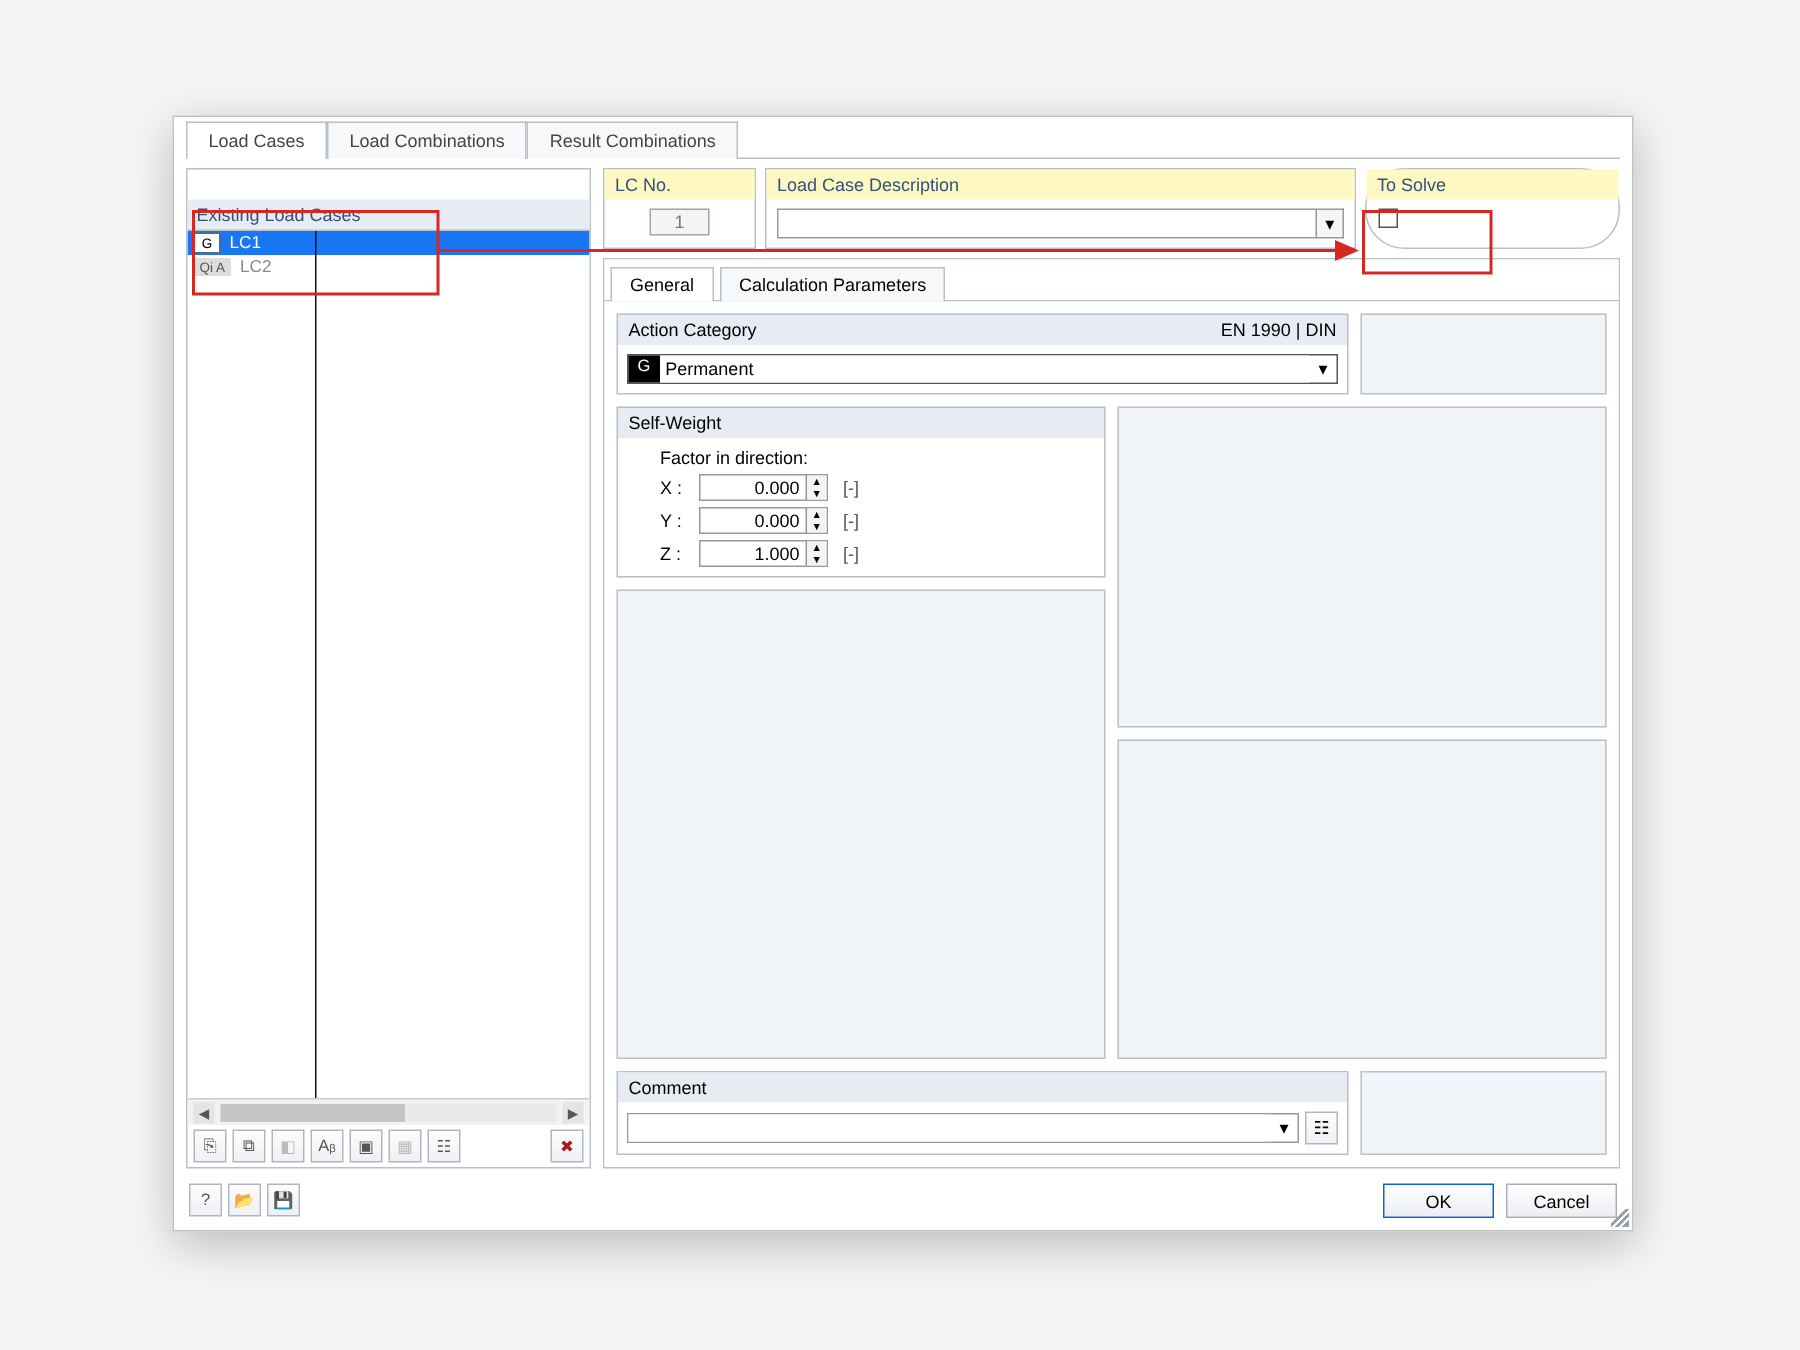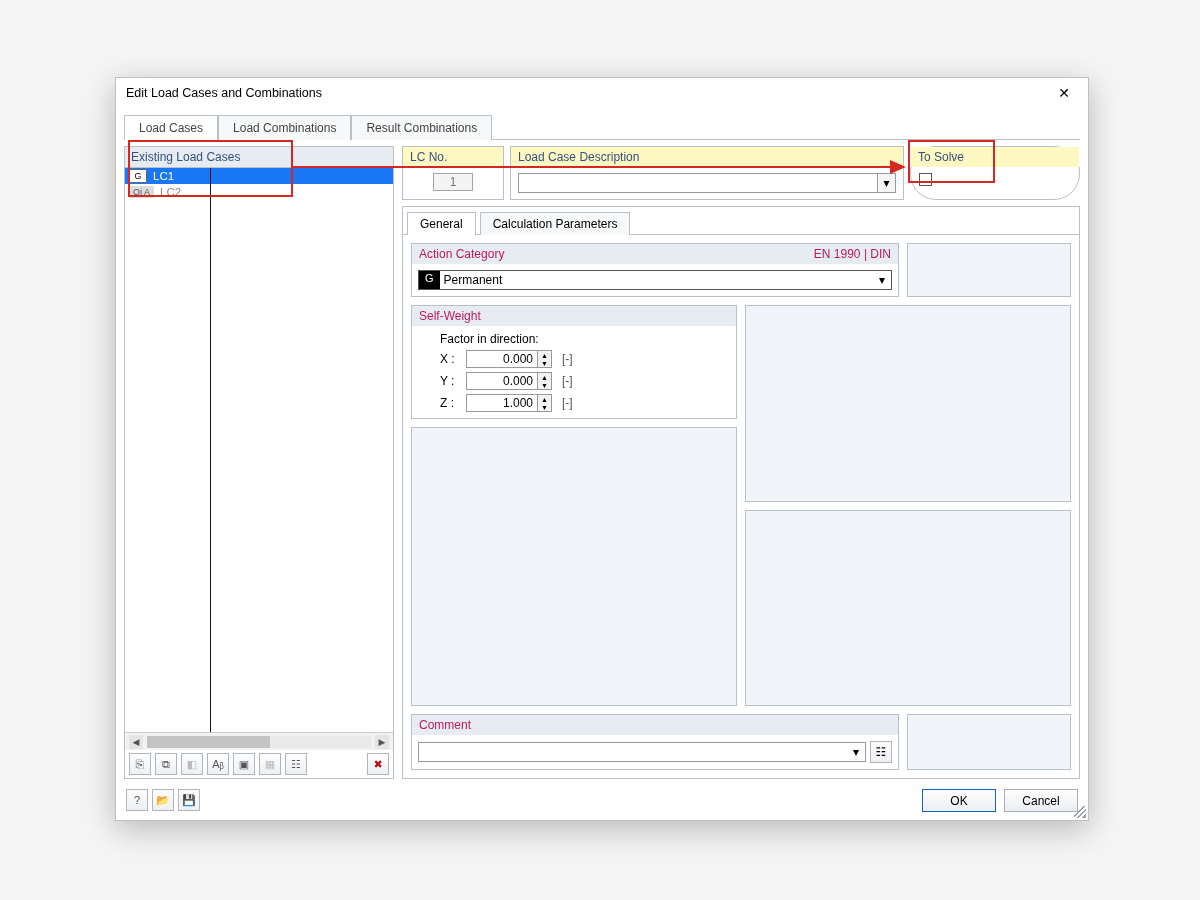--- a/index.html
+++ b/index.html
@@ -14,21 +14,21 @@
   .titlebar .title { font-size:12.5px; }
   .titlebar .close { width:28px; height:22px; display:flex; align-items:center; justify-content:center; cursor:pointer; font-size:14px;}
   .dlg-body { padding:0 8px 8px 8px; display:flex; flex-direction:column; flex:1; }
   
   .main-tabs { display:flex; gap:0; border-bottom:1px solid #b8c0c8; margin-top:2px;}
   .main-tab { padding:5px 14px; border:1px solid #b8c0c8; border-bottom:none; background:#f7f8fa; color:#444; position:relative; top:1px; cursor:pointer;}
   .main-tab.active { background:#fff; font-weight:400; }
   .main-area { display:flex; gap:8px; flex:1; padding-top:6px; min-height:0;}
   
   .left-panel { width:270px; display:flex; flex-direction:column; border:1px solid #b8c0c8; background:#fff; }
-  .left-head { display:flex; }
+  .left-head { display:flex;margin-top:20px; }
   .left-head .hdr { flex:1; background:#e7ecf3; color:#33517c; padding:3px 6px; border-bottom:1px solid #b8c0c8; border-right:1px solid #b8c0c8; font-size:12px;}
   .left-head .hdr:last-child { border-right:none; }
   .case-list { flex:1; overflow:auto; position:relative;}
   .case-row { display:flex; align-items:center; height:16px; padding-left:4px; gap:6px; }
   .case-row.sel { background:#1976f4; color:#fff; }
   .case-tag { font-size:9px; color:#fff; background:#555; padding:0 4px; border-radius:1px; min-width:18px; text-align:center; line-height:12px;}
   .case-tag.sel { background:#fff; color:#000; border:1px solid #666;}
   .case-tag.qia { background:#ddd; color:#555;}
   .case-name { font-size:11.5px; }
   .case-divider { position:absolute; top:0; bottom:0; left:85px; width:1px; background:#111;}
@@ -54,21 +54,21 @@
   .tosolve { width:170px;border-radius:26px;}
   .checkbox { width:13px; height:13px; border:1px solid #555; background:#fff; display:inline-block; margin-left:1px; position:relative; cursor:pointer;}
   .checkbox.checked:after { content:"✓"; position:absolute; font-size:11px; left:0; top:-3px; }
   
   .inner-panel { border:1px solid #b8c0c8; flex:1; display:flex; flex-direction:column; min-height:0;}
   .inner-tabs { display:flex; border-bottom:1px solid #b8c0c8; background:#fff; padding-top:4px;}
   .inner-tab { padding:4px 12px; border:1px solid #b8c0c8; border-bottom:none; background:#f7f8fa; position:relative; top:1px; cursor:pointer; margin-left:4px;}
   .inner-tab.active { background:#fff; }
   .inner-body { flex:1; padding:8px; display:flex; flex-direction:column; gap:8px; background:#fff; min-height:0;}
   .section { border:1px solid #b8c0c8; }
-  .sec-h { display:flex; justify-content:space-between; background:#e7ecf3; color:#be185d; padding:3px 7px; font-size:12px;}
+  .sec-h { display:flex; justify-content:space-between; background:#e7ecf3; color:#000000; padding:3px 7px; font-size:12px;}
   .sec-b { padding:6px; }
   .ac-combo { display:flex; border:1px solid #555; }
   .ac-combo .tag { background:#000; color:#fff; padding:1px 6px; font-size:11px;}
   .ac-combo input { flex:1; border:none; padding:2px 4px;}
   .ac-combo .dd { width:18px; display:flex; align-items:center; justify-content:center; cursor:pointer;}
   .two-col { display:flex; gap:8px; flex:1; min-height:0;}
   .col-box { flex:1; display:flex; flex-direction:column; gap:8px;}
   .sw-body { padding:6px; display:flex; flex-direction:column; gap:4px;}
   .sw-row { display:flex; align-items:center; gap:6px; padding-left:22px;}
   .sw-row label { width:20px; }
@@ -93,24 +93,20 @@
     linear-gradient(135deg, transparent 40%, #9aa0a8 40%, #9aa0a8 50%, transparent 50%, transparent 60%, #9aa0a8 60%, #9aa0a8 70%, transparent 70%, transparent 80%, #9aa0a8 80%);}
   
   .anno { position:absolute; border:2px solid #d62822; pointer-events:none; }
   .arrow-line { position:absolute; height:2px; background:#d62822; pointer-events:none;}
   .arrow-head { position:absolute; width:0; height:0; border-top:7px solid transparent; border-bottom:7px solid transparent; border-left:16px solid #d62822; pointer-events:none;}
 </style>
 </head>
 <body>
 
 <div class="dialog">
-  <div class="titlebar">
-    <div class="title">Edit Load Cases and Combinations</div>
-    <div class="close">✕</div>
-  </div>
 
   <div class="dlg-body">
 
     <div class="main-tabs">
       <div class="main-tab active">Load Cases</div>
       <div class="main-tab">Load Combinations</div>
       <div class="main-tab">Result Combinations</div>
     </div>
 
     <div class="main-area">

